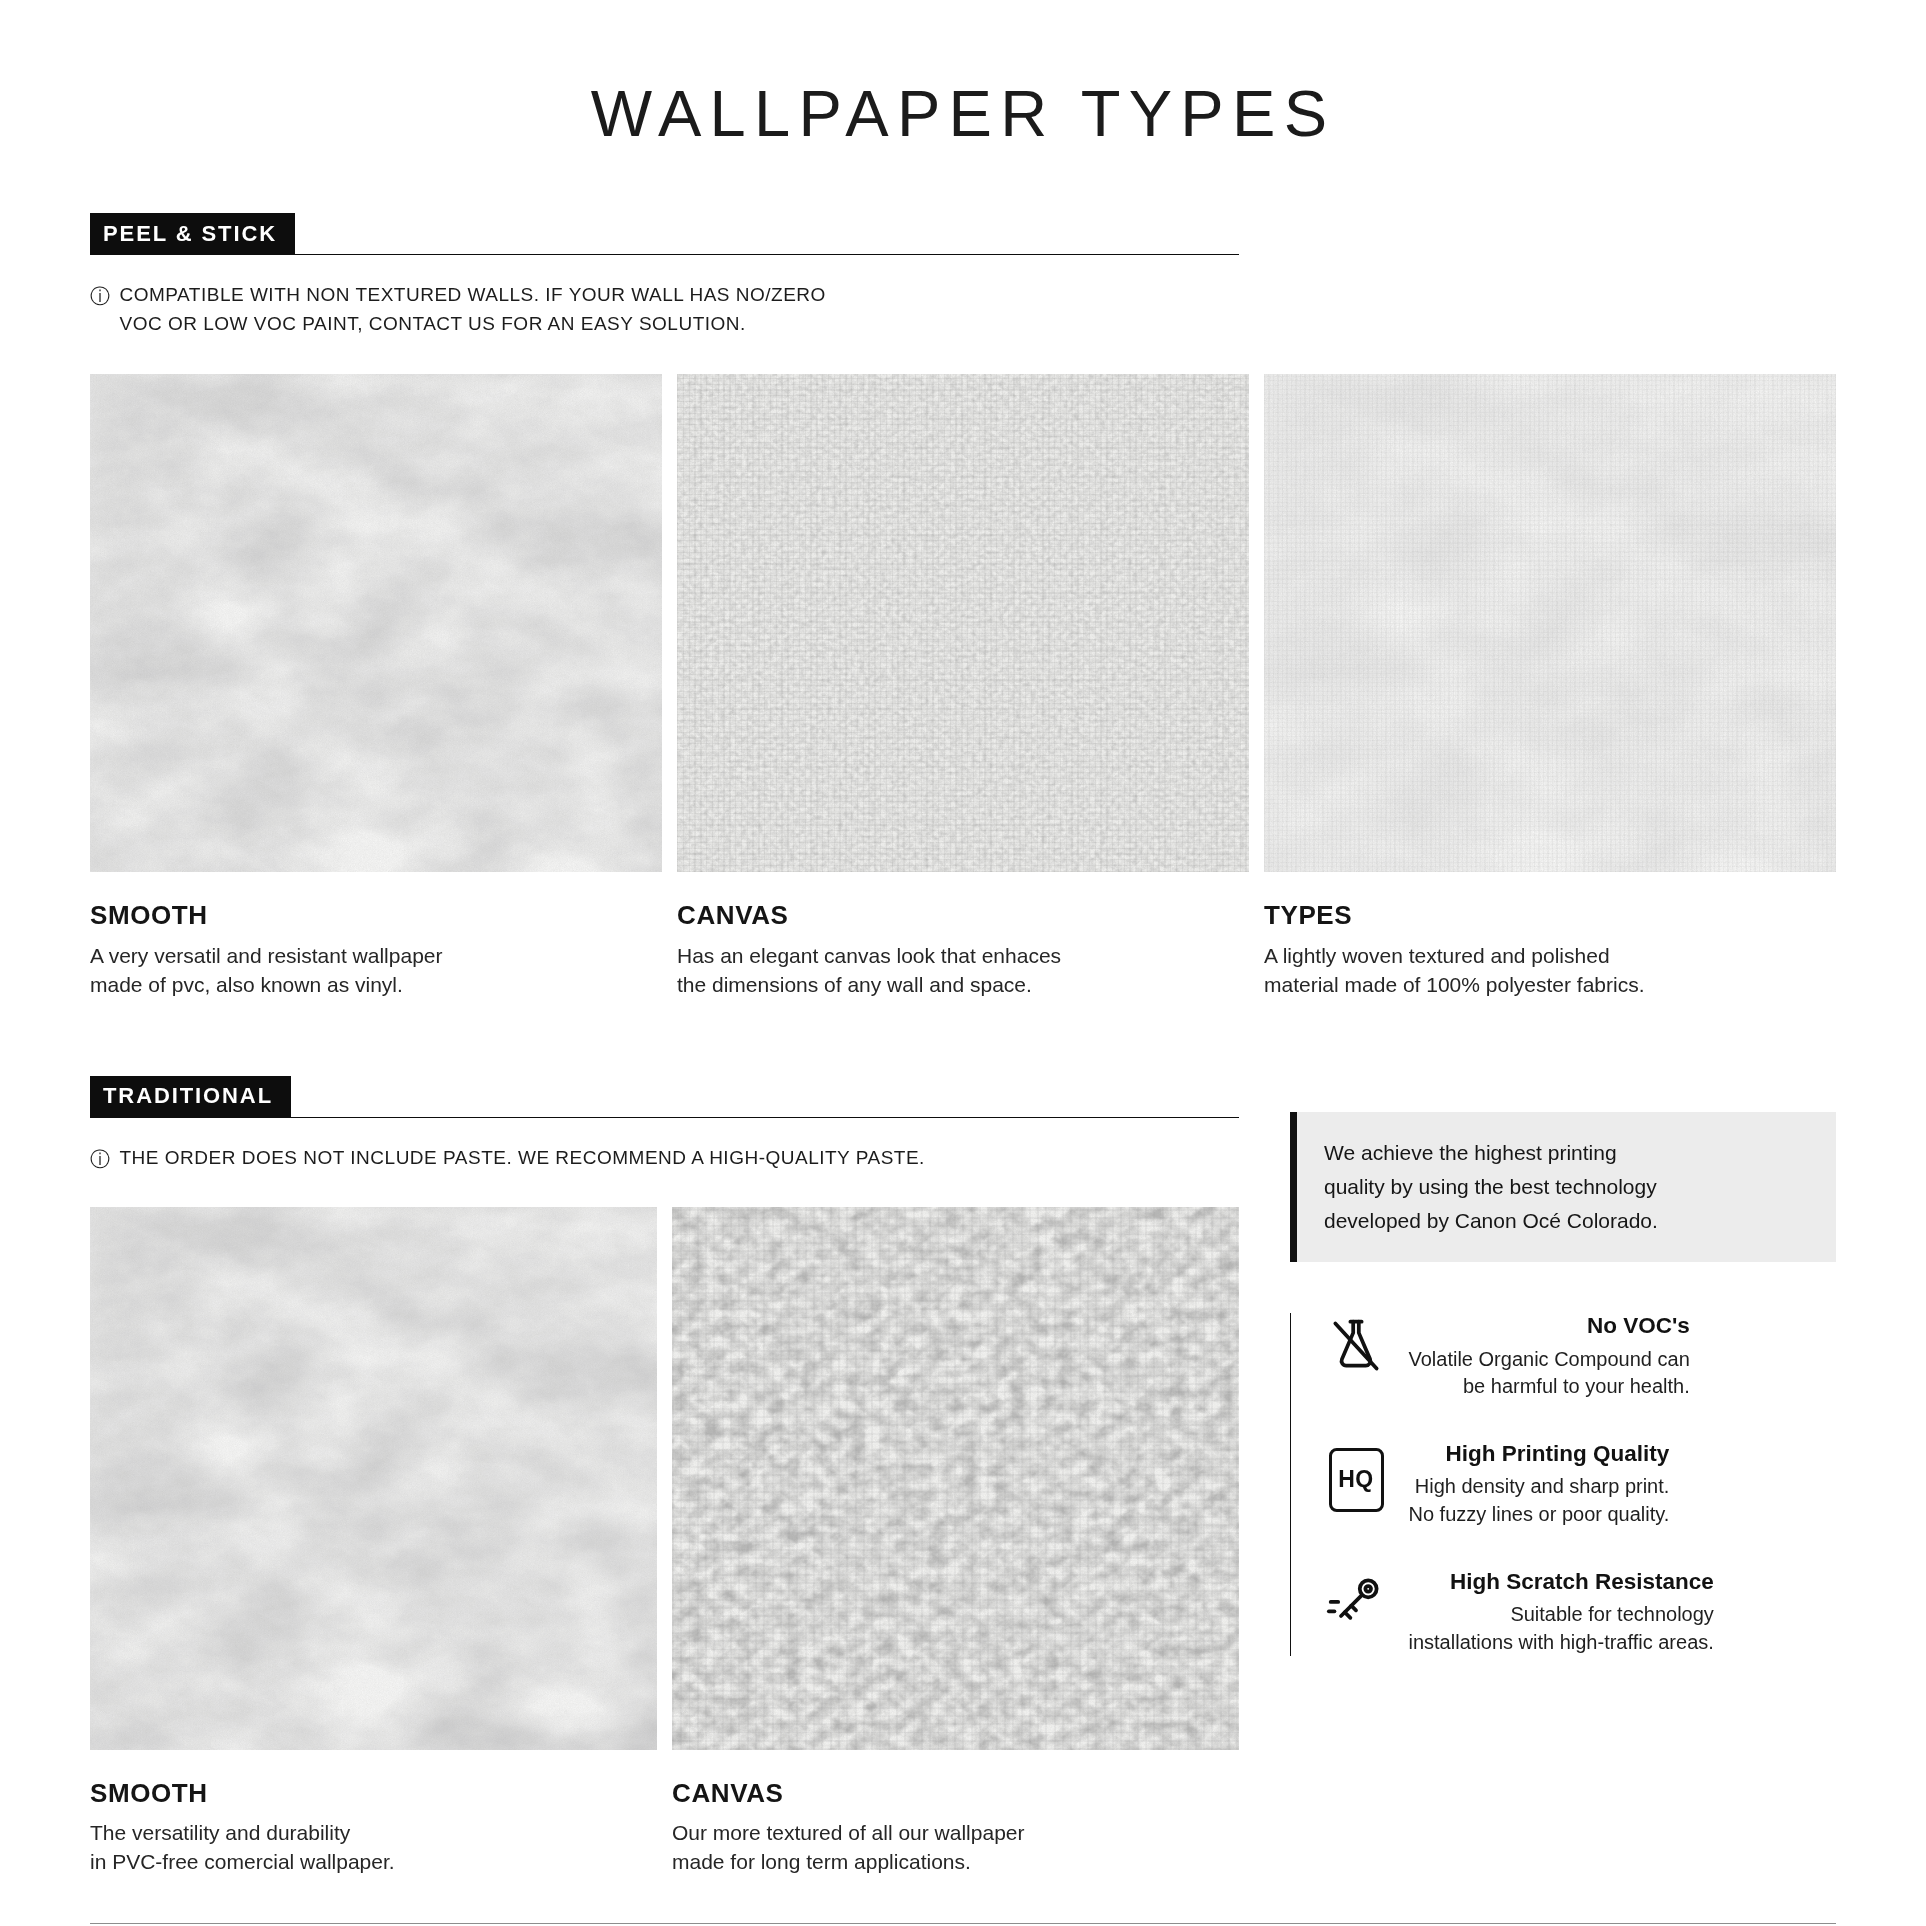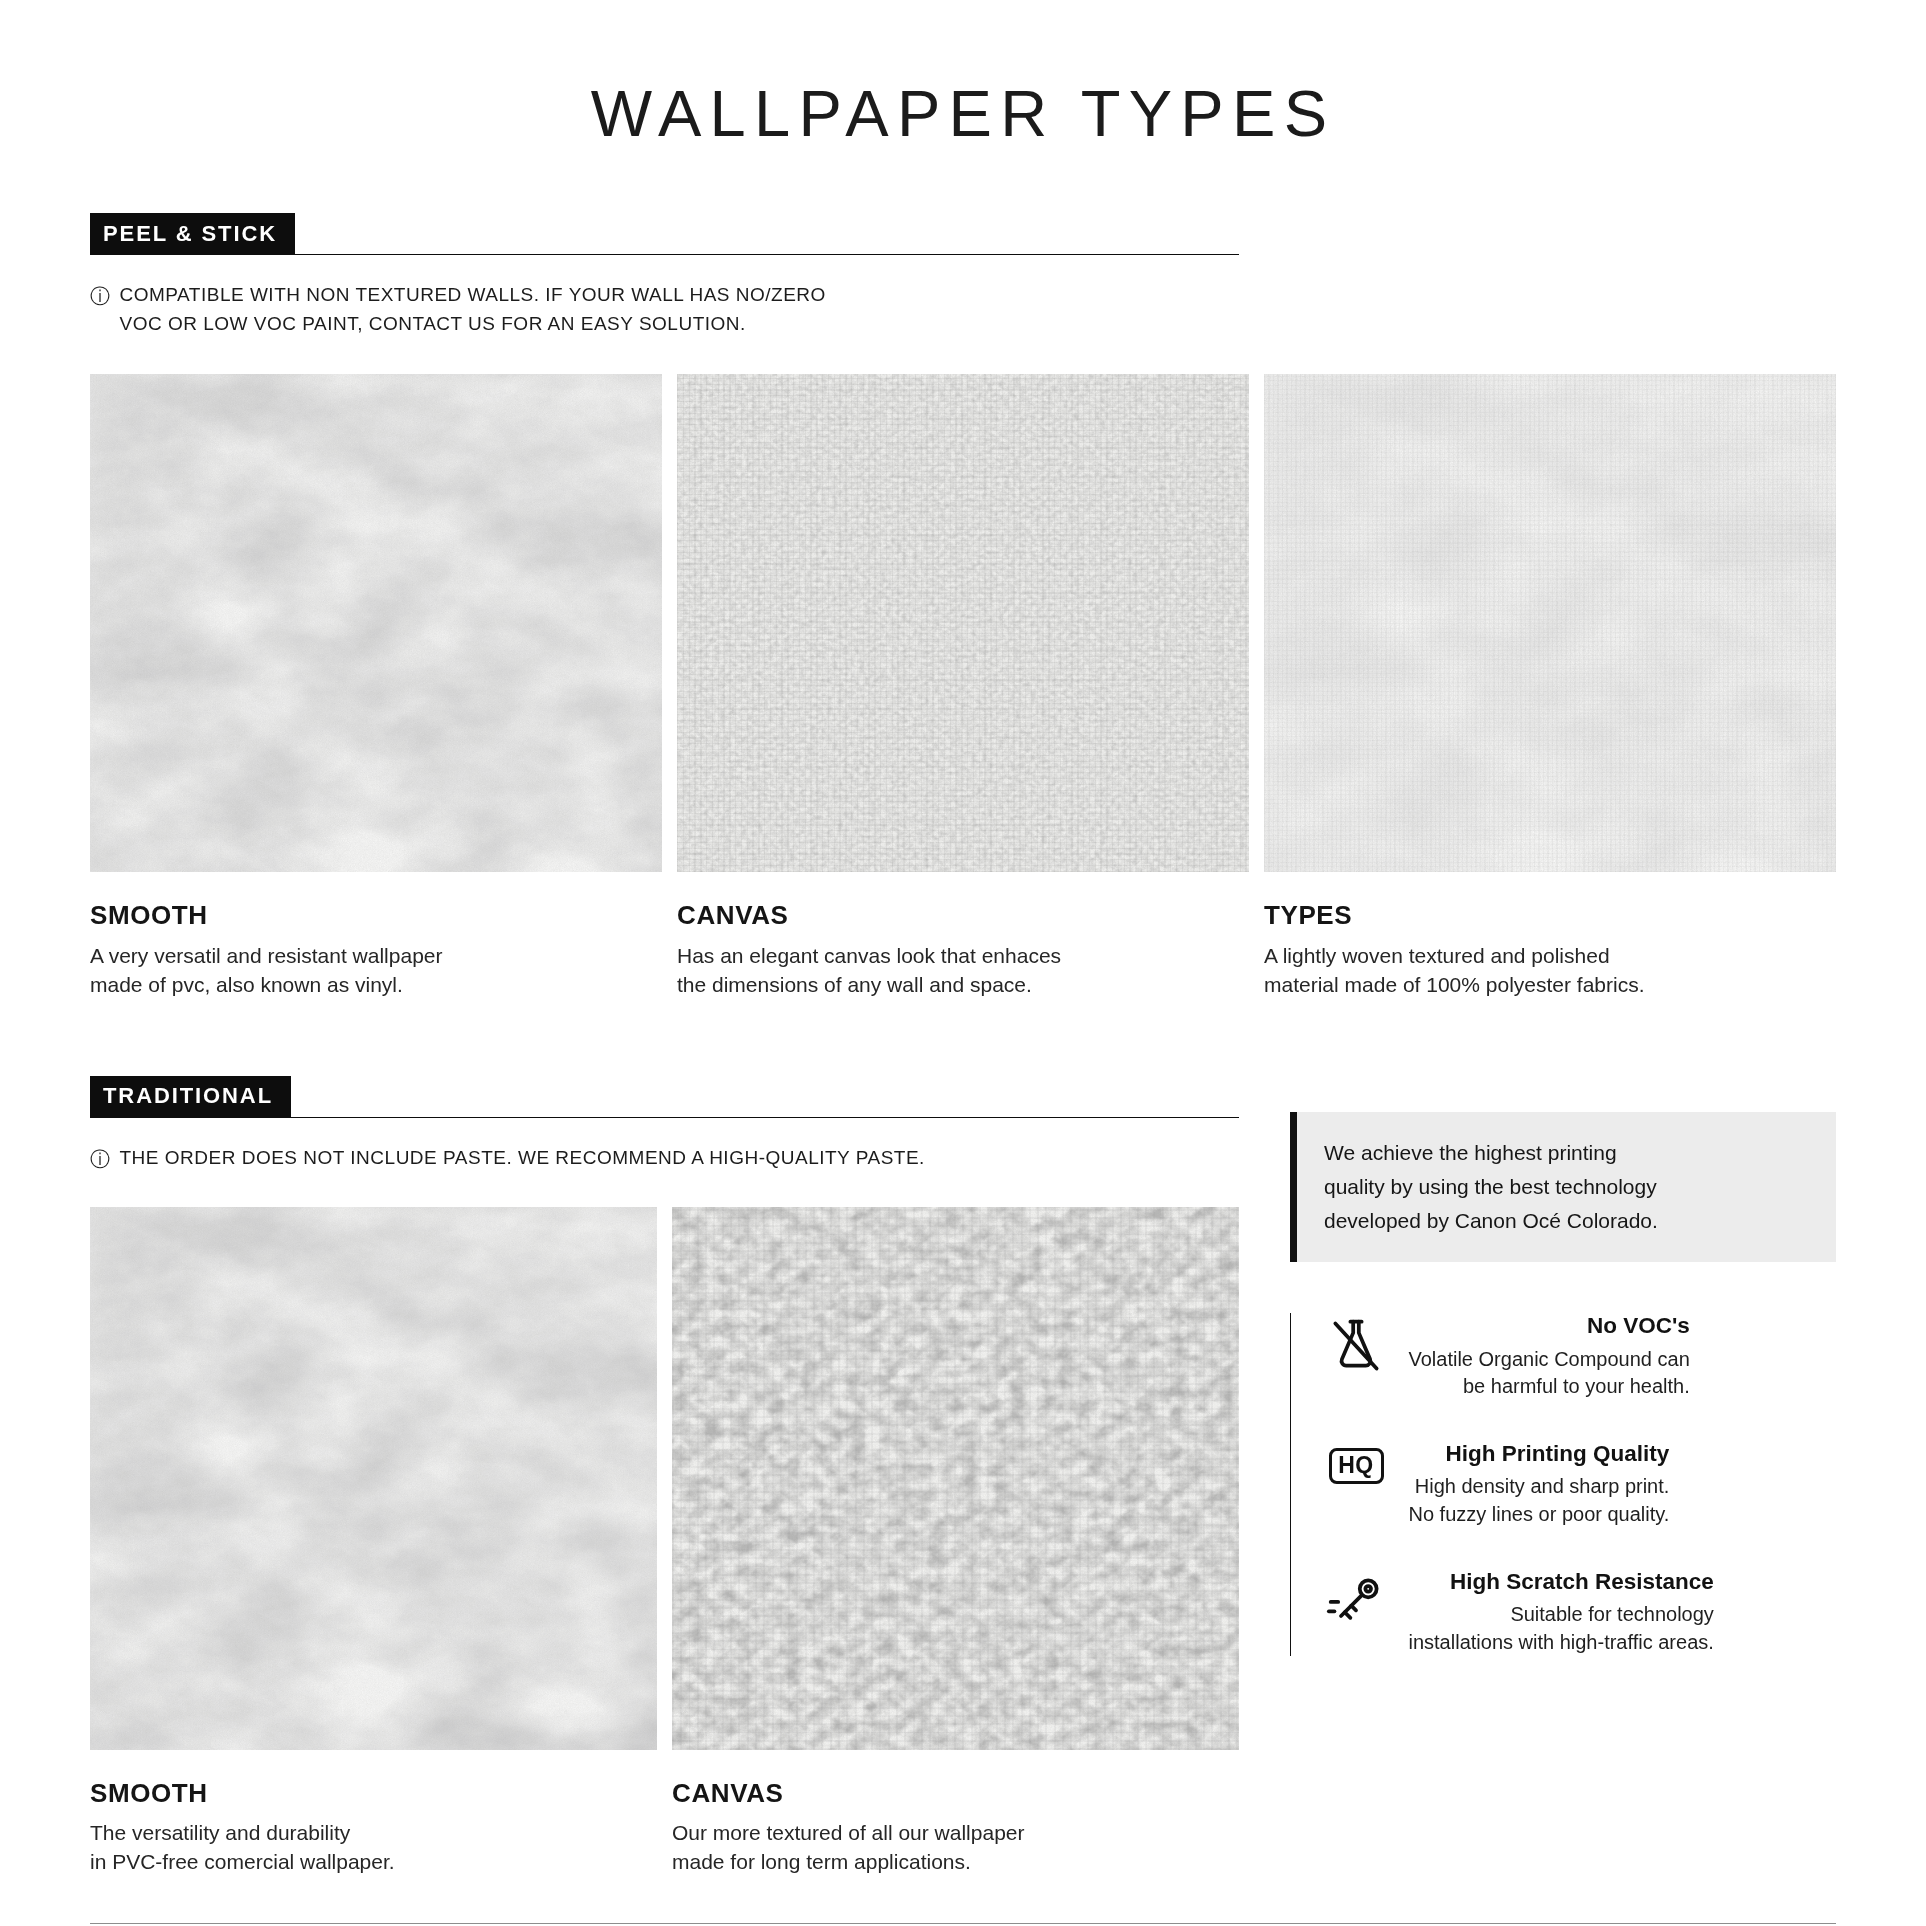--- a/index.html
+++ b/index.html
@@ -79,21 +79,21 @@
   .features {
     margin-top: 51px;
     border-left: 1.9px solid #111;
     padding-left: 33px;
     display: flex; flex-direction: column; gap: 40px;
   }
   .feature { display: flex; gap: 20.5px; text-align: right; }
   .f-icon { flex: 0 0 64px; width: 64px; display: flex; justify-content: center; align-items: flex-start; padding-top: 2.6px; }
   .f-icon svg { width: 60px; height: 60px; }
   .hq-box {
-    width: 55px; height: 36px; margin-top: 3.9px;
+    width: 55px; height: 64px; margin-top: 3.9px;
     border: 3.9px solid #111; border-radius: 7.7px;
     display: flex; align-items: center; justify-content: center;
     font-weight: 700; font-size: 23px; letter-spacing: 0.6px; color:#111;
   }
   .f-text h4 { font-size: 22.5px; font-weight: 700; color:#121212; }
   .f-text p { margin-top: 6.4px; font-size: 20px; line-height: 1.38; color: #1f1f1f; }
 
   .bottom-rule { border-top: 1.3px solid #8d8d8d; margin-top: 46px; width: 1746px; }
 
   .defs-svg { position: absolute; width: 0; height: 0; overflow: hidden; }

